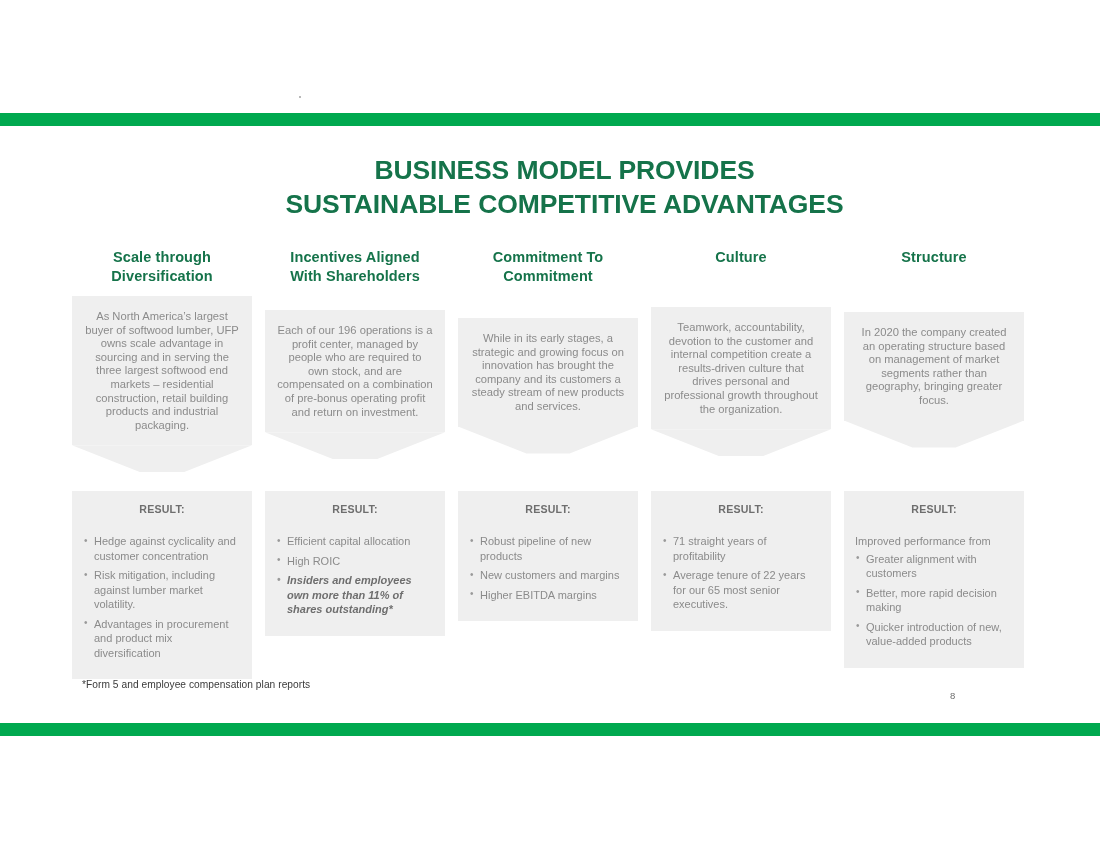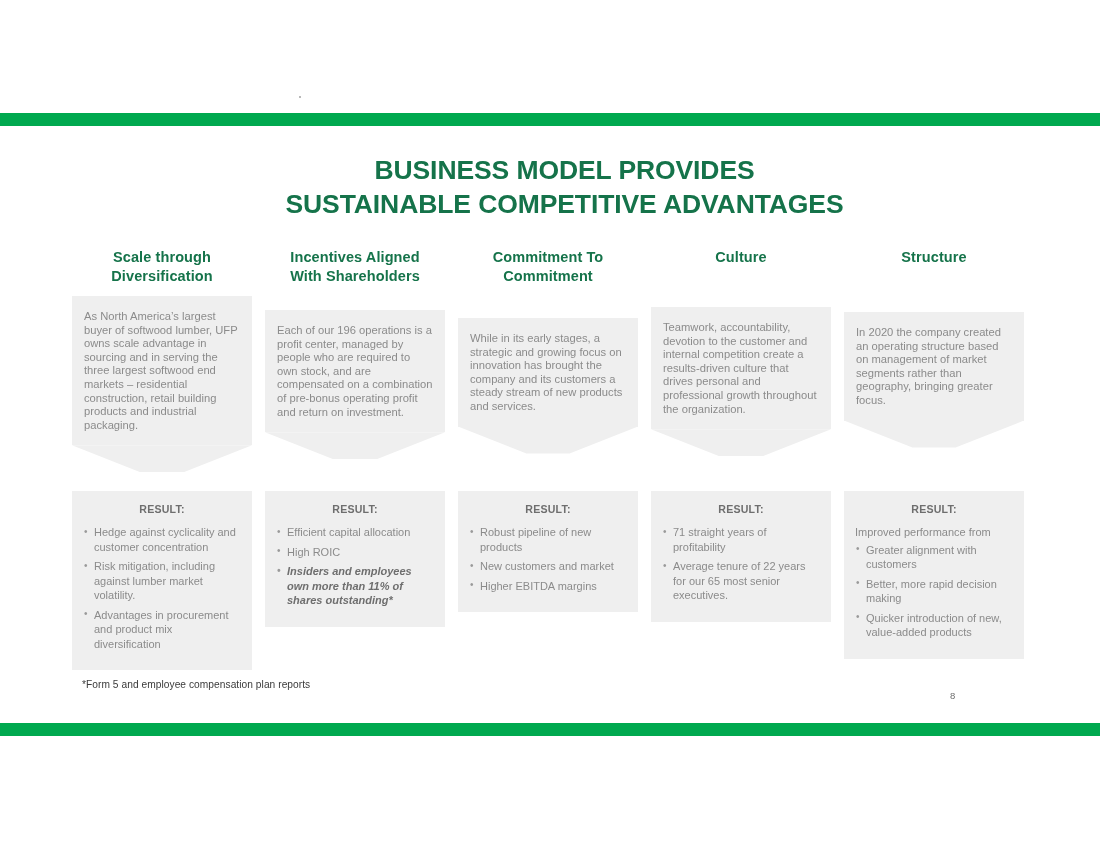--- a/index.html
+++ b/index.html
@@ -80,21 +80,21 @@
     letter-spacing: 0.1px;
   }
 
   
   .card-wrap { position: absolute; width: 180px; }
   .card {
     background: #efefef;
     color: #8b8b8b;
     font-size: 11.2px;
     line-height: 13.6px;
-    text-align: left;
+    text-align: center;
     padding: 14px 12px 13px 12px;
   }
   .tail-inner {
     width: 180px;
     height: 27px;
     background: #efefef;
     -webkit-clip-path: polygon(0 0, 100% 0, 62% 100%, 38% 100%);
     clip-path: polygon(0 0, 100% 0, 62% 100%, 38% 100%);
   }
 
@@ -105,21 +105,21 @@
     width: 180px;
     background: #efefef;
     padding: 12px 11px 14px 11px;
   }
   .result-title {
     color: #6e6e6e;
     font-size: 10.6px;
     font-weight: bold;
     text-align: center;
     letter-spacing: 0.2px;
-    margin-bottom: 10px;
+    margin-bottom: 19px;
   }
   .result-intro {
     color: #8b8b8b;
     font-size: 11px;
     line-height: 14.5px;
     margin-bottom: 3px;
   }
   .bullets { list-style: none; }
   .bullets li {
     position: relative;
@@ -220,21 +220,21 @@
         <div>Commitment</div>
       </div>
       <div class="card-wrap" style="top:70px;">
         <div class="card">While in its early stages, a strategic and growing focus on innovation has brought the company and its customers a steady stream of new products and services.</div>
         <div class="tail-inner"></div>
       </div>
       <div class="result" style="top:243px;">
         <div class="result-title">RESULT:</div>
         <ul class="bullets">
           <li>Robust pipeline of new products</li>
-          <li>New customers and market</li>
+          <li>New customers and margins</li>
           <li>Higher EBITDA margins</li>
         </ul>
       </div>
     </div>
 
     <div class="col col-3">
       <div class="col-head">
         <div>Culture</div>
       </div>
       <div class="card-wrap" style="top:59px;">

